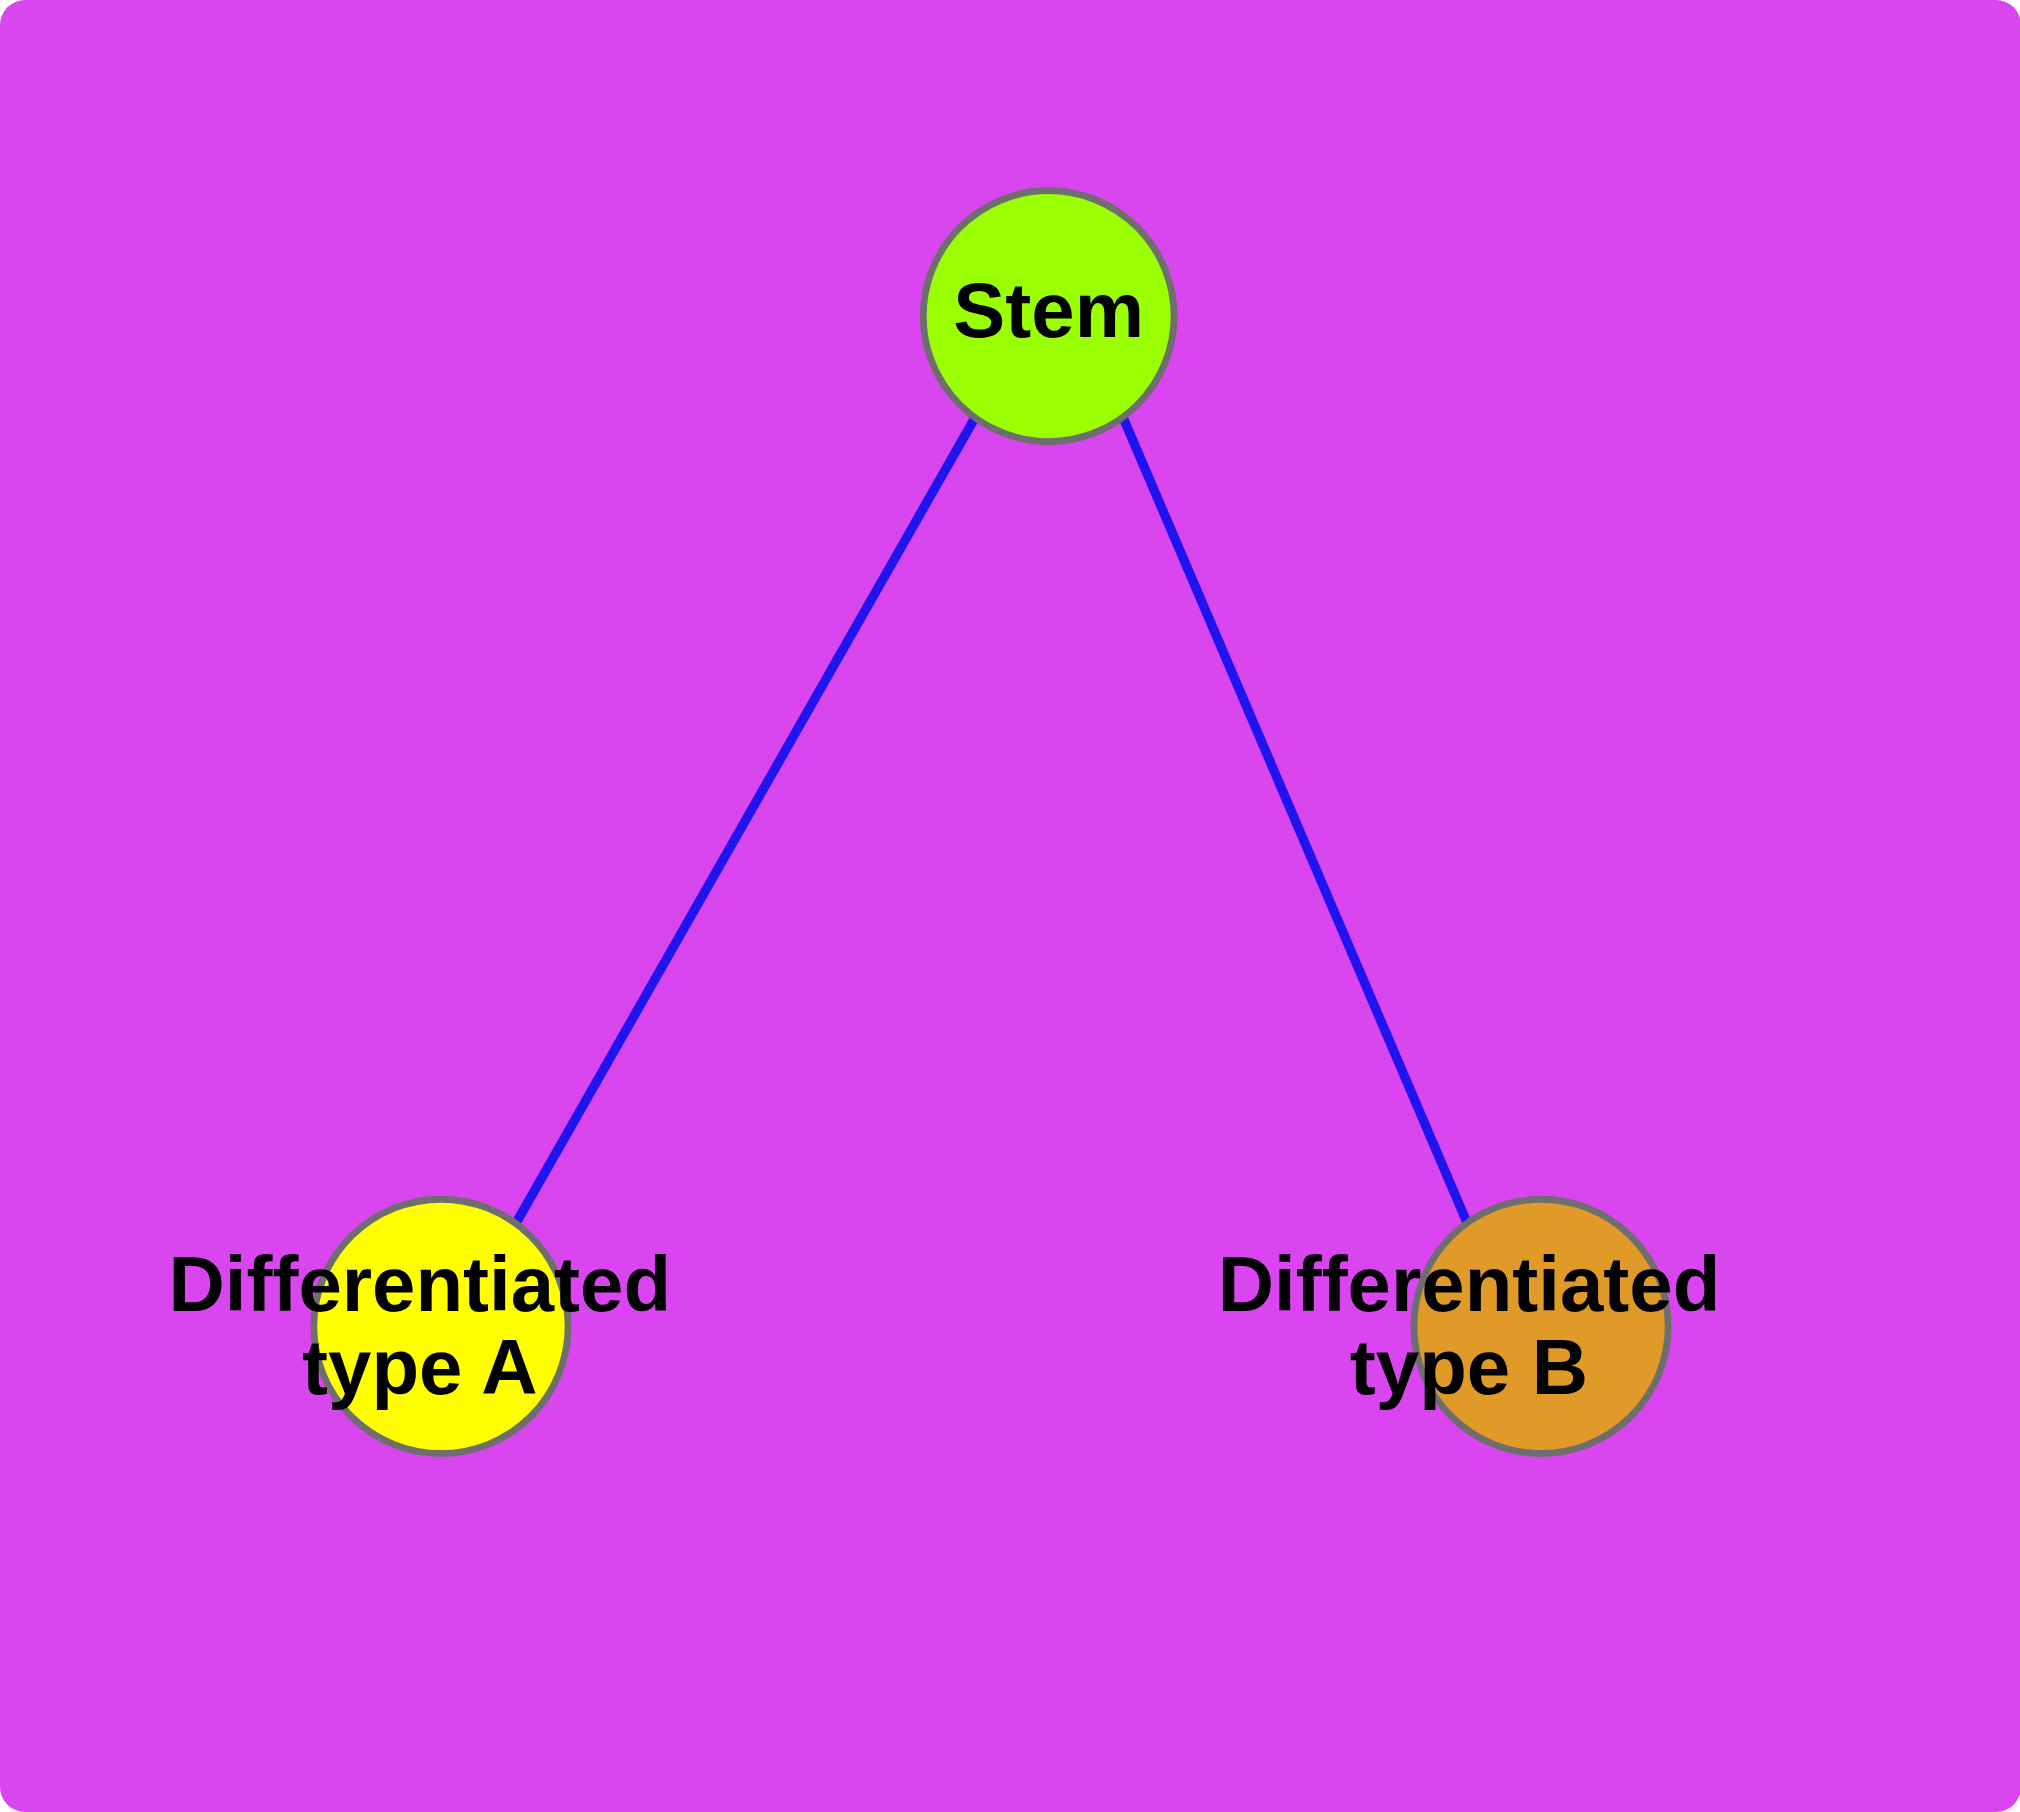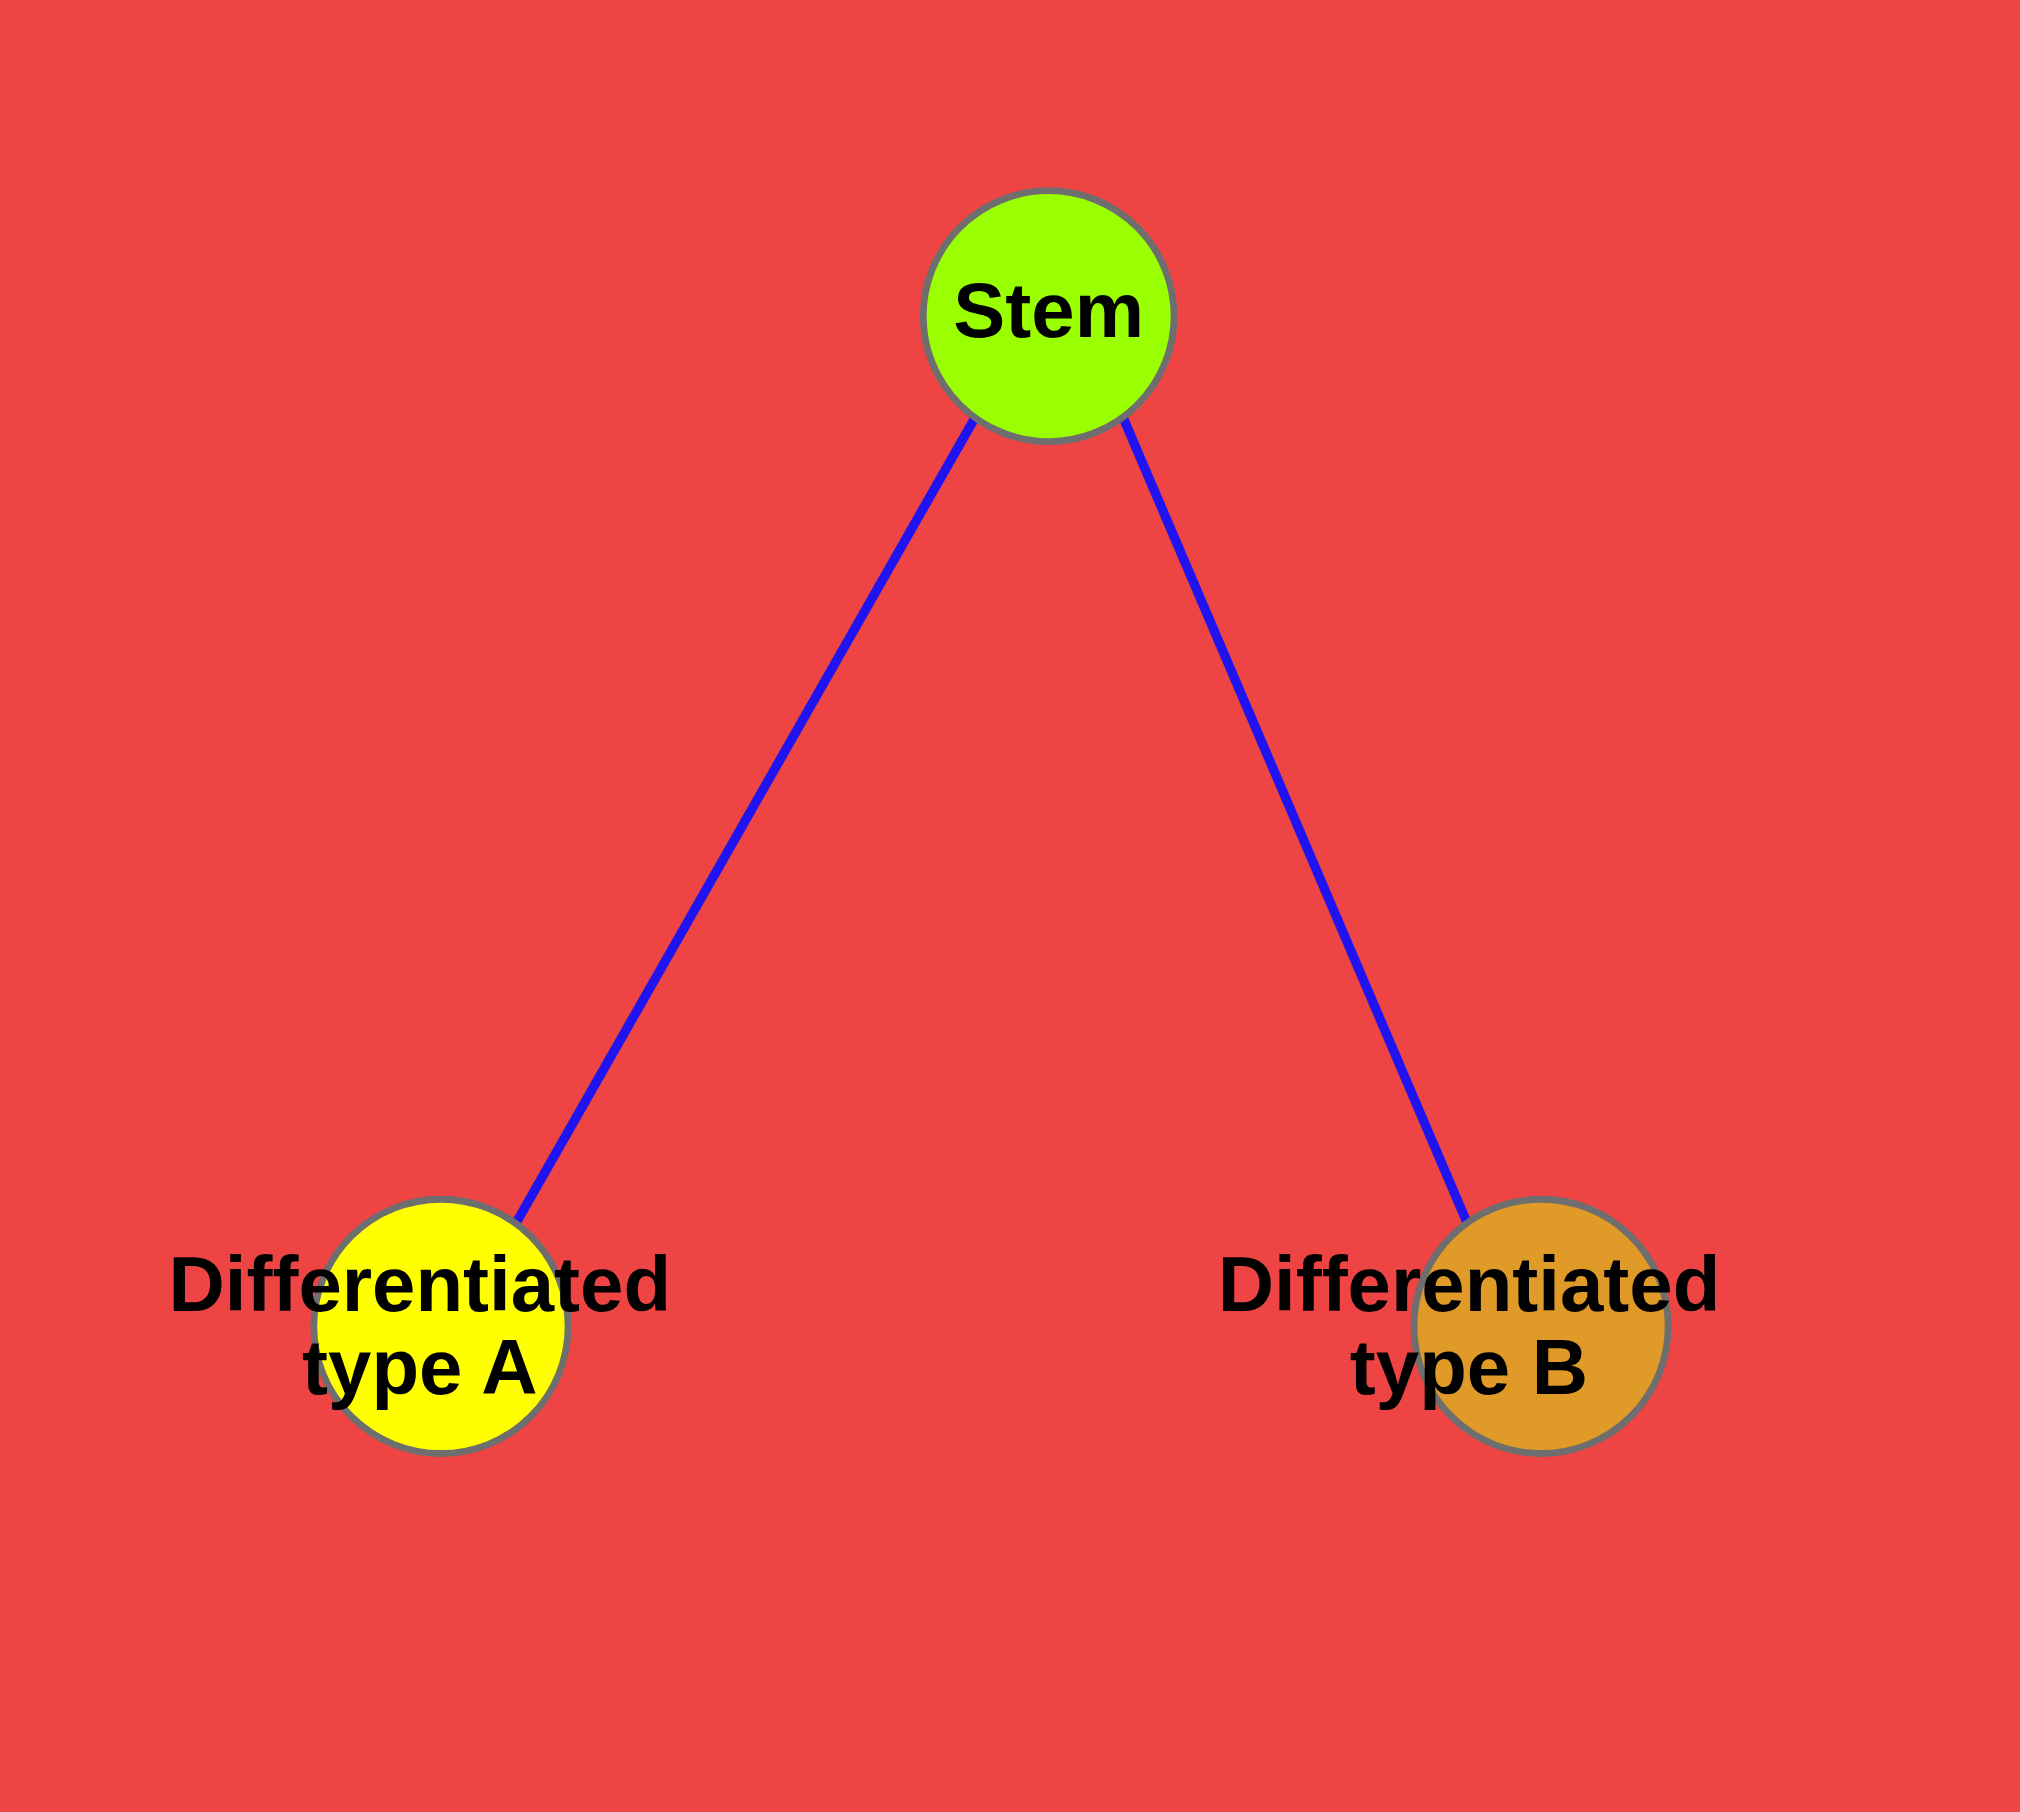--- a/index.html
+++ b/index.html
@@ -26,21 +26,21 @@
     font-family: "Liberation Sans", sans-serif;
     font-weight: bold;
     fill: #000000;
     text-anchor: middle;
     dominant-baseline: alphabetic;
   }
 </style>
 </head>
 <body>
 
-<div id="canvas" style="background: #ef4444; width: 2021px; height: 1812px;">
+<div id="canvas" style="background: #d946ef; width: 2021px; height: 1812px; border-radius: 25px;">
   <svg id="graph-svg" viewBox="0 0 2384 2138">
     <g id="edges-layer">
         <line x1="1150" y1="493" x2="608" y2="1444" stroke="#1f14f0" stroke-width="11" stroke-linecap="butt"></line>
         <line x1="1325" y1="493" x2="1733" y2="1448" stroke="#1f14f0" stroke-width="11" stroke-linecap="butt"></line>
       </g>
     <g id="nodes-layer">
         <circle cx="1237" cy="373" r="148" fill="#9aff00" stroke="#6e6e6e" stroke-width="8"></circle>
         <circle cx="520" cy="1565" r="150" fill="#ffff00" stroke="#6e6e6e" stroke-width="8"></circle>
         <circle cx="1818" cy="1565" r="150" fill="#e09a28" stroke="#6e6e6e" stroke-width="8"></circle>
       </g>

